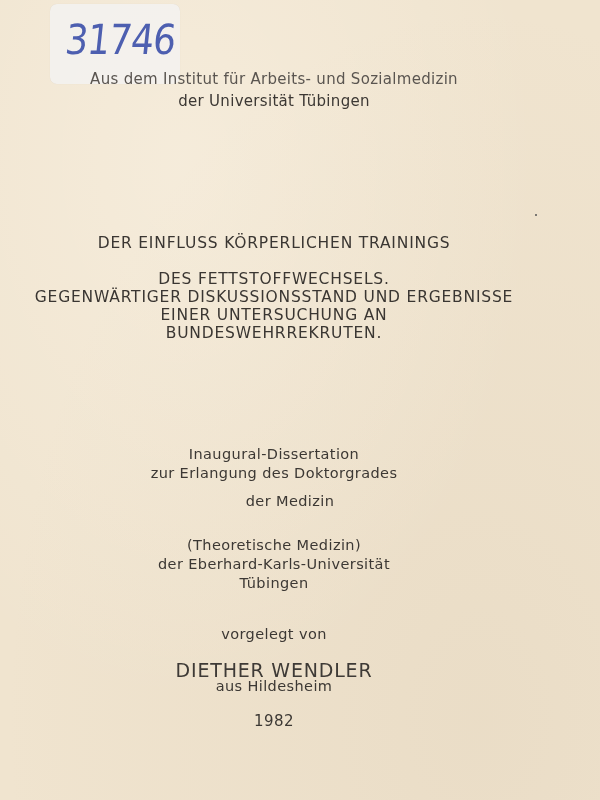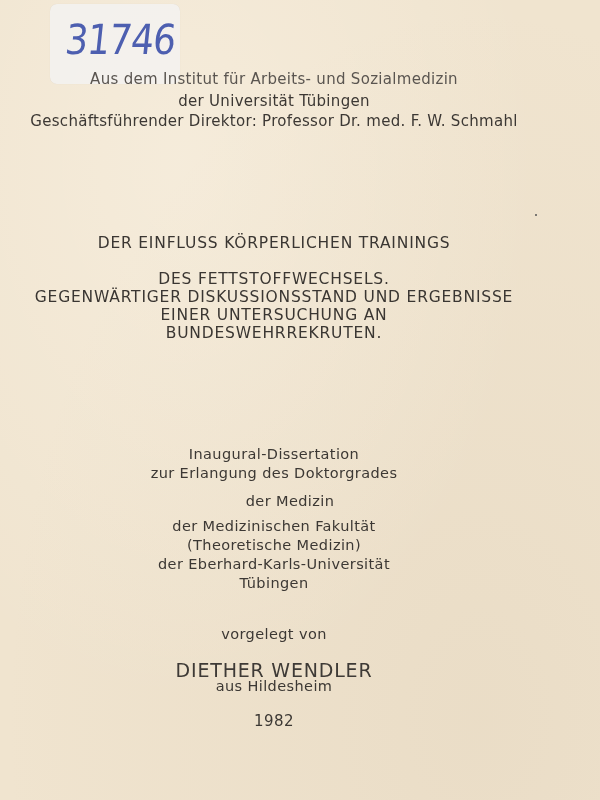--- a/index.html
+++ b/index.html
@@ -86,35 +86,33 @@
 </head>
 <body>
 
 <div class="page">
 
   <div class="label-sticker"></div>
   <div class="label-number">31746</div>
 
   <div class="line header-line" style="top:70px; color:#5a5550;">Aus dem Institut für Arbeits- und Sozialmedizin</div>
   <div class="line header-line" style="top:92px;">der Universität Tübingen</div>
-  <div class="line header-line" style="top:112px;">Geschäftsführender Direktor: Professor Dr. med. F. W. Schmahl</div>
 
   <div class="dot"></div>
 
   <div class="line title-line" style="top:234px;">DER EINFLUSS KÖRPERLICHEN TRAININGS</div>
   <div class="line title-line" style="top:270px;">DES FETTSTOFFWECHSELS.</div>
   <div class="line title-line" style="top:288px;">GEGENWÄRTIGER DISKUSSIONSSTAND UND ERGEBNISSE</div>
   <div class="line title-line" style="top:306px;">EINER UNTERSUCHUNG AN</div>
   <div class="line title-line" style="top:324px;">BUNDESWEHRREKRUTEN.</div>
 
   <div class="line body-line" style="top:446px;">Inaugural-Dissertation</div>
   <div class="line body-line" style="top:465px;">zur Erlangung des Doktorgrades</div>
   <div class="line body-line" style="top:493px;padding-left:16px;">der Medizin</div>
 
-  <div class="line body-line" style="top:518px;">der Medizinischen Fakultät</div>
   <div class="line body-line" style="top:537px;">(Theoretische Medizin)</div>
   <div class="line body-line" style="top:556px;">der Eberhard-Karls-Universität</div>
   <div class="line body-line" style="top:575px;">Tübingen</div>
 
   <div class="line body-line" style="top:626px;">vorgelegt von</div>
   <div class="line author-line" style="top:659px;">DIETHER WENDLER</div>
   <div class="line body-line" style="top:678px;">aus Hildesheim</div>
   <div class="line body-line" style="top:712px; font-size:15px;">1982</div>
 
 </div>

